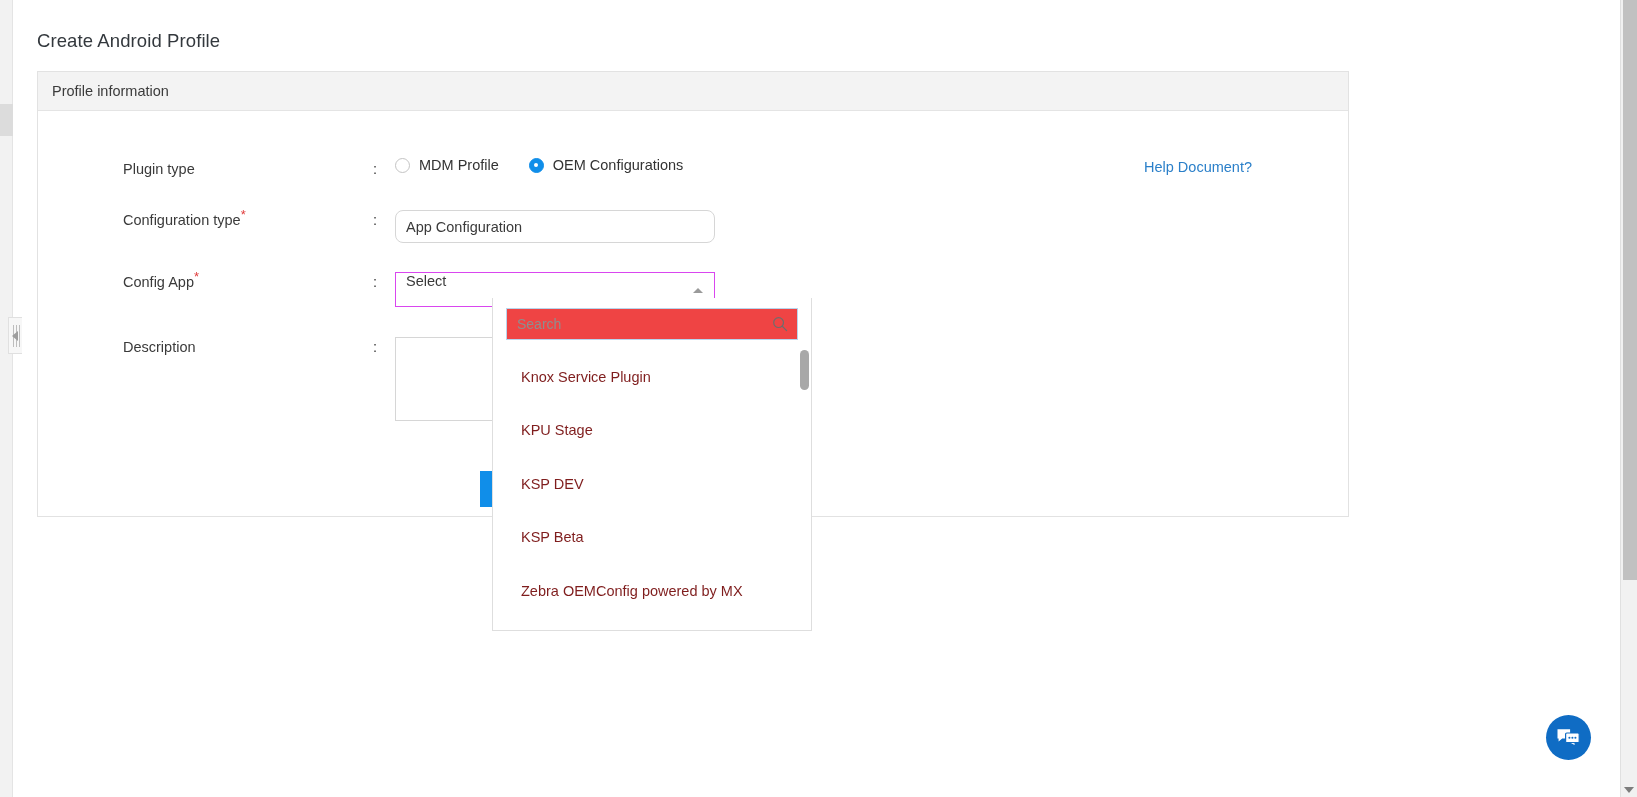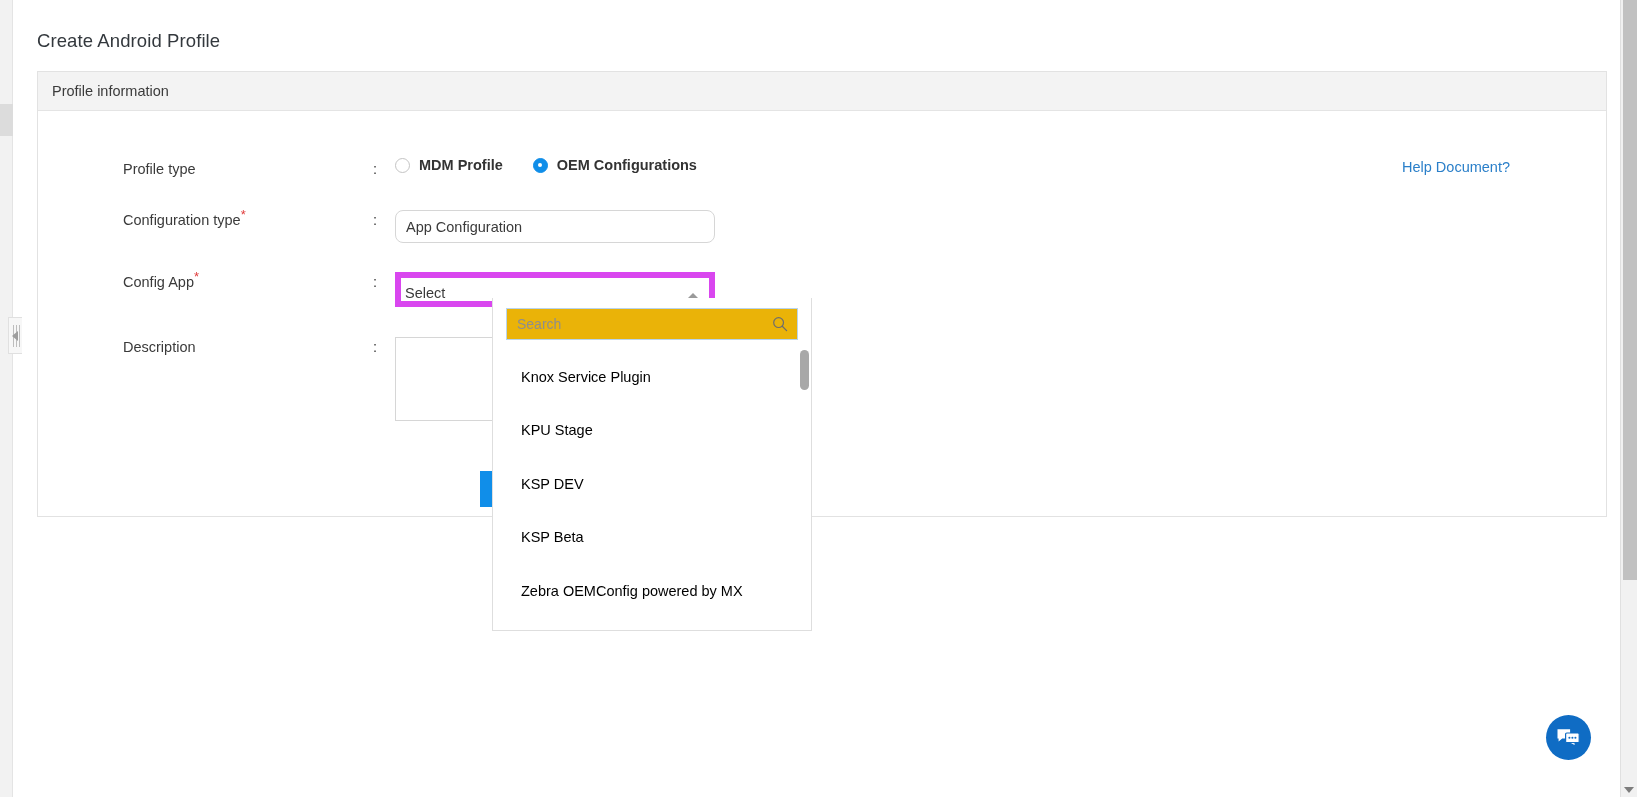--- a/index.html
+++ b/index.html
@@ -81,21 +81,21 @@
     font-size: 18.5px;
     font-weight: 400;
     color: #33383d;
     letter-spacing: 0.1px;
   }
 
   
   .card {
     position: absolute;
     left: 15px; top: 71px;
-    width: 1570px;
+    width: 1312px;
     height: 446px;
     background: #ffffff;
     border: 1px solid #e2e2e2;
   }
   .card-header {
     height: 39px;
     background: #f3f3f3;
     border-bottom: 1px solid #e4e4e4;
     display: flex;
     align-items: center;
@@ -131,21 +131,21 @@
   .req { color: #e03c3c; font-size: 13px; vertical-align: super; line-height: 0;}
   .f-colon {
     width: 22px;
     font-size: 14.5px;
     color: #3a3a3a;
     line-height: 20px;
   }
   .f-field { flex: 1; position: relative; }
 
   
-  .radio-group { display: flex; align-items: center; gap: 30px; margin-top: -2px; font-weight: bold;}
+  .radio-group { display: flex; align-items: center; gap: 30px; margin-top: -2px;}
   .radio-opt { display: flex; align-items: center; cursor: pointer; }
   .radio-mark {
     width: 15px; height: 15px;
     border-radius: 50%;
     border: 1px solid #c4c4c4;
     background: #fff;
     display: inline-block;
     margin-right: 9px;
     flex: none;
   }
@@ -184,25 +184,25 @@
     outline: none;
     font-family: "Liberation Sans", sans-serif;
     border-radius: 8px;
   }
   .txt-input::placeholder { color: #9b9b9b; }
 
   
   .select-trigger {
     width: 320px;
     height: 35px;
-    border: 6px solid #d946ef;
+    border: 1px solid #d946ef;
     background: #fff;
     display: flex;
-    align-items: flex-end;
-    padding: 0 4px;
+    align-items: flex-start;
+    padding: 0 10px;
     font-size: 14.5px;
     color: #3a3a3a;
     cursor: pointer;
     position: relative;
     z-index: 30;
   }
   .select-caret {
     position: absolute;
     right: 11px; top: 15px;
     width: 0; height: 0;
@@ -254,21 +254,21 @@
     z-index: 40;
     overflow: hidden;
   }
   .dd-search-wrap {
     padding: 10px 13px 0 13px;
   }
   .dd-search {
     position: relative;
     height: 32px;
     border: 1px solid #b9d4ec;
-    background: #eab308;
+    background: #ef4444;
     display: flex;
     align-items: center;
   }
   .dd-search input {
     flex: 1;
     border: none;
     outline: none;
     height: 30px;
     padding: 0 30px 0 10px;
     font-size: 14px;
@@ -289,21 +289,21 @@
     width: 318px;
     height: 279px;
     overflow: hidden;
   }
   .dd-item {
     height: 53.5px;
     display: flex;
     align-items: center;
     padding-left: 28px;
     font-size: 14.5px;
-    color: #000000;
+    color: #7f1d1d;
     cursor: pointer;
     white-space: nowrap;
   }
 
   
   .dd-scroll-track {
     position: absolute;
     right: 2px; top: 52px;
     width: 9px;
     height: 279px;
@@ -381,21 +381,21 @@
 
     <div class="card">
       <div class="card-header">
         <span>Profile information</span>
       </div>
 
       <div class="card-body">
 
         <div class="form-row row-1">
           <div class="f-label">
-            <span>Profile type</span>
+            <span>Plugin type</span>
           </div>
           <div class="f-colon">:</div>
           <div class="f-field">
             <div class="radio-group">
               <div class="radio-opt">
                 <span class="radio-mark"></span>
                 <span class="radio-label">MDM Profile</span>
               </div>
               <div class="radio-opt sel">
                 <span class="radio-mark"></span>

